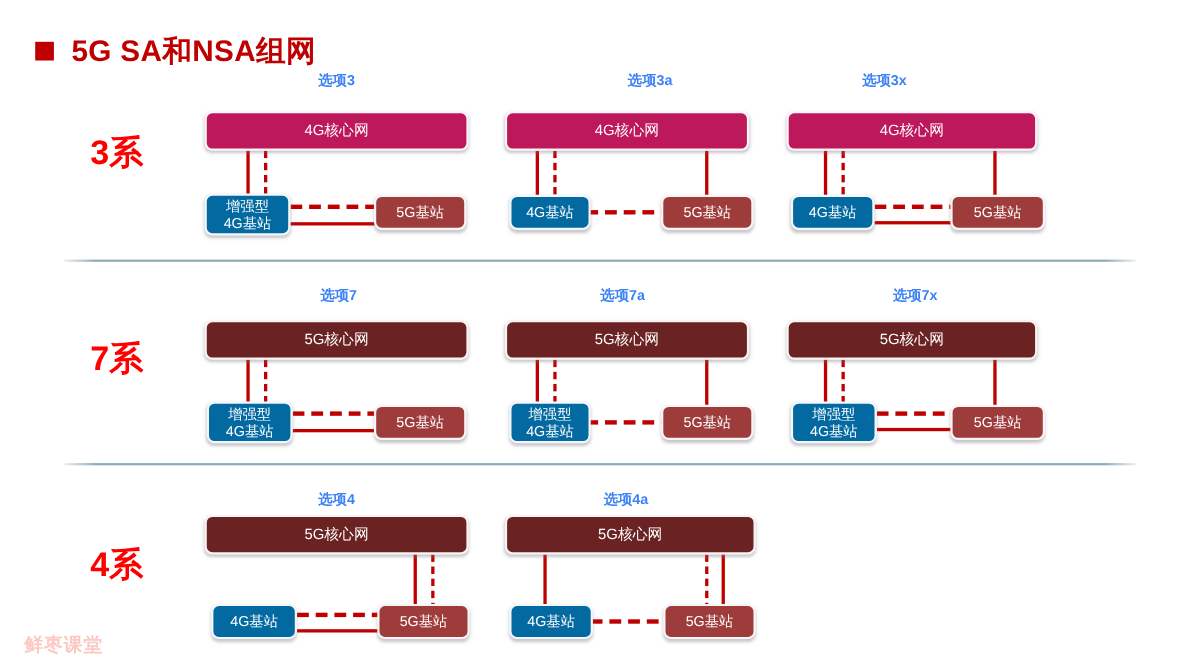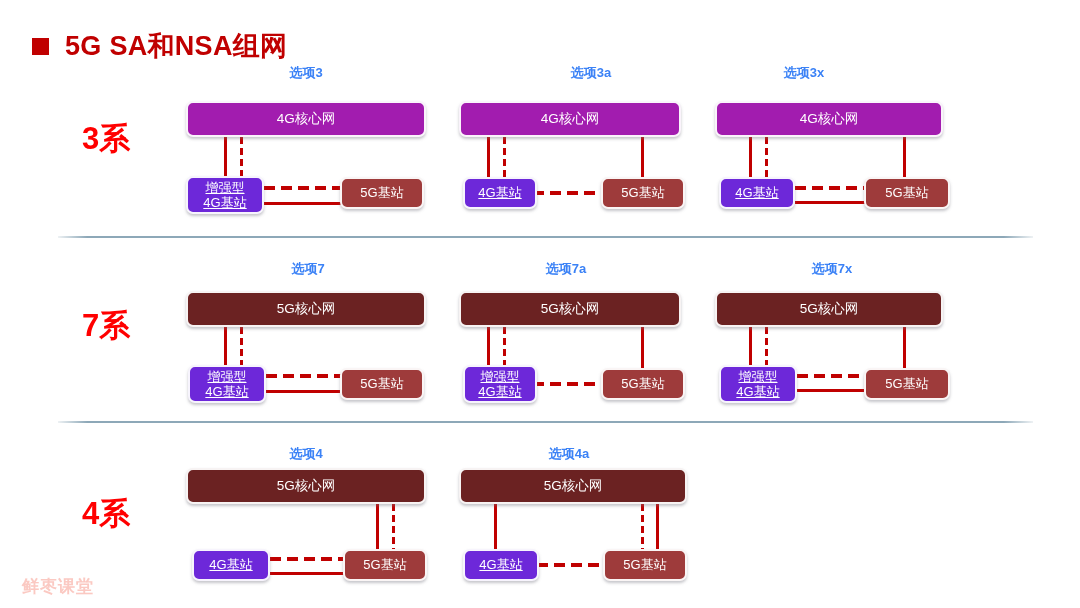--- a/index.html
+++ b/index.html
@@ -77,23 +77,23 @@
     justify-content: center;
     text-align: center;
     color: #ffffff;
     font-size: 13px;
     line-height: 1.16;
     white-space: pre-line;
     border: 2px solid rgba(255,255,255,0.95);
     box-shadow: 0 2px 3px rgba(120,120,130,0.42);
     z-index: 3;
   }
-  .node.core-4g { background: #a21caf; }
+  .node.core-4g { background: #be185d; }
   .node.core-5g { background: #6b2222; }
-  .node.bs-4g   { background: #6d28d9; text-decoration: underline; }
+  .node.bs-4g   { background: #0369a1; }
   .node.bs-5g   { background: #9e3b3b; }
   .node.wide    { font-size: 13.5px; }
 
   
   .conn {
     position: absolute;
     z-index: 1;
   }
   .conn.v-solid {
     width: 3px;

